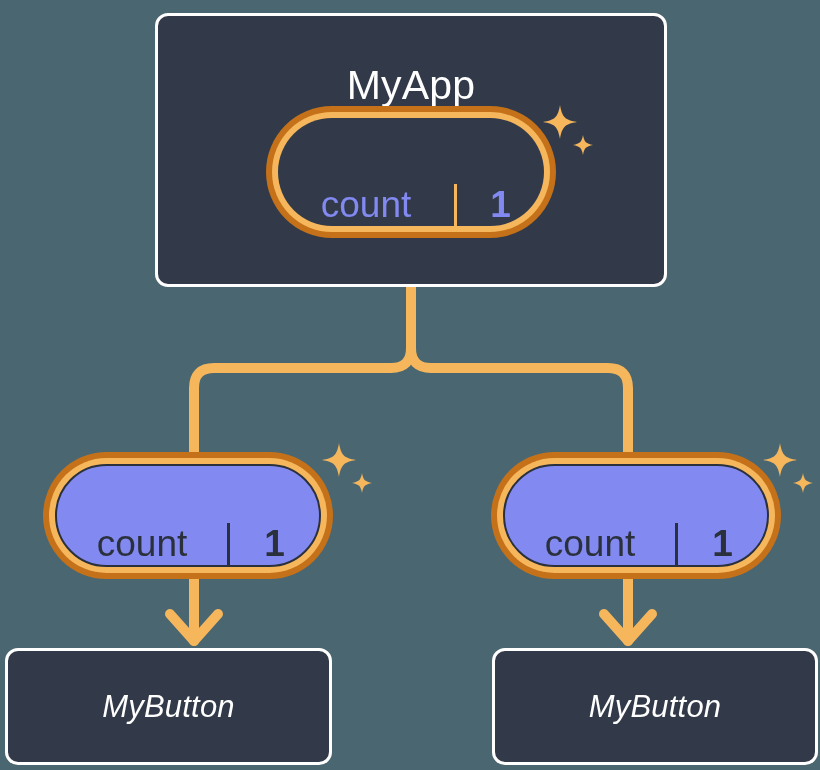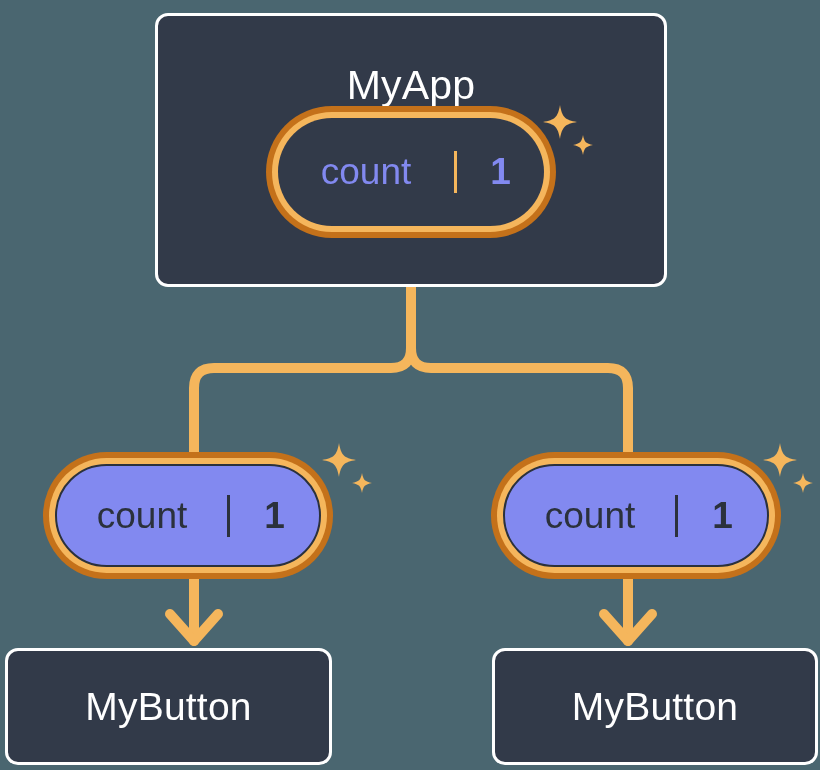--- a/index.html
+++ b/index.html
@@ -27,21 +27,21 @@
     letter-spacing:.2px;
     white-space:nowrap;
   }
 
   
   #node-myapp{left:155px;top:13px;width:512px;height:274px;justify-content:flex-start;}
   #node-myapp .card-title{font-size:41px;line-height:1;margin-top:49px;}
 
   
   .btn-card{justify-content:center;}
-  .btn-card .card-title{font-size:39px;line-height:1;}
+  .btn-card .card-title{font-size:31px;line-height:1;font-style:italic;}
   #node-btn-left{left:5px;top:648px;width:327px;height:117px;}
   #node-btn-right{left:492px;top:648px;width:326px;height:117px;}
 
   
   .pill{
     position:absolute;z-index:3;box-sizing:border-box;
     border-radius:999px;
     background:#c4711a;              
     padding:6px;
     display:flex;
@@ -49,21 +49,21 @@
   .pill-inner{
     flex:1;box-sizing:border-box;
     border-radius:999px;
     background:#f5b65c;              
     padding:6px;
     display:flex;
   }
   .pill-body{
     flex:1;box-sizing:border-box;
     border-radius:999px;
-    display:flex;align-items:center;
+    display:flex;align-items:flex-end;
     overflow:hidden;
   }
   .pill-key,.pill-val{
     display:flex;align-items:center;justify-content:center;
     white-space:nowrap;
   }
 
   
   .pill--dark .pill-body{background:#323a49;}
   .pill--dark .pill-key{color:#8289f0;font-size:37px;font-weight:400;}

